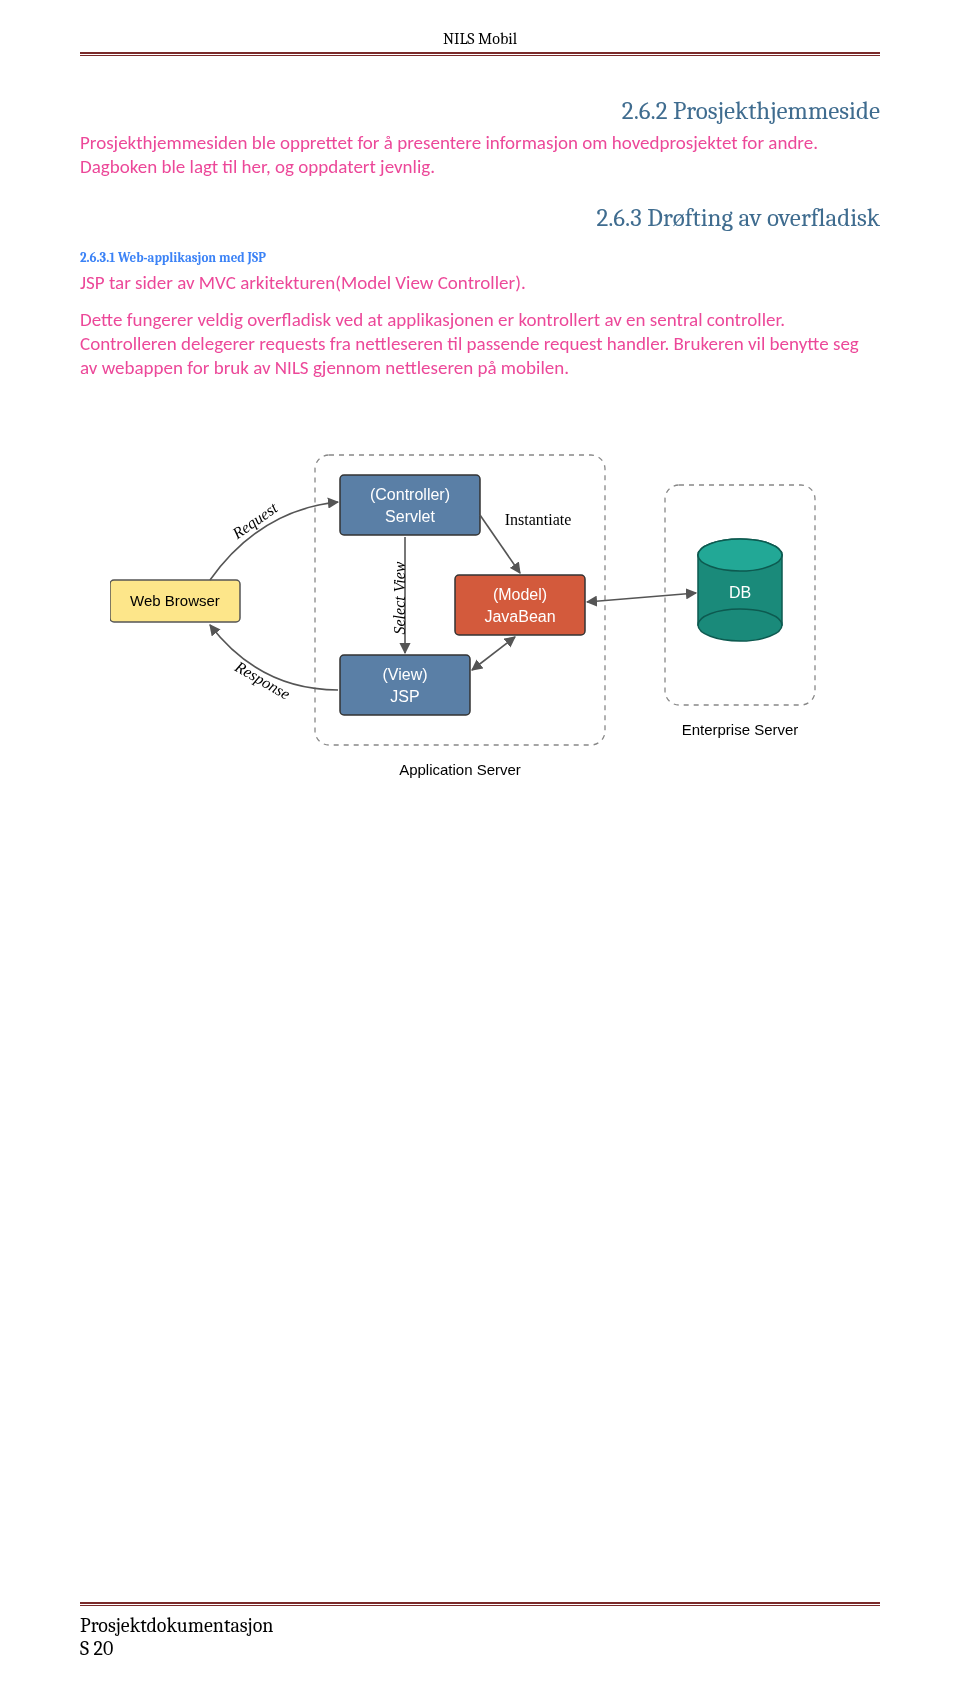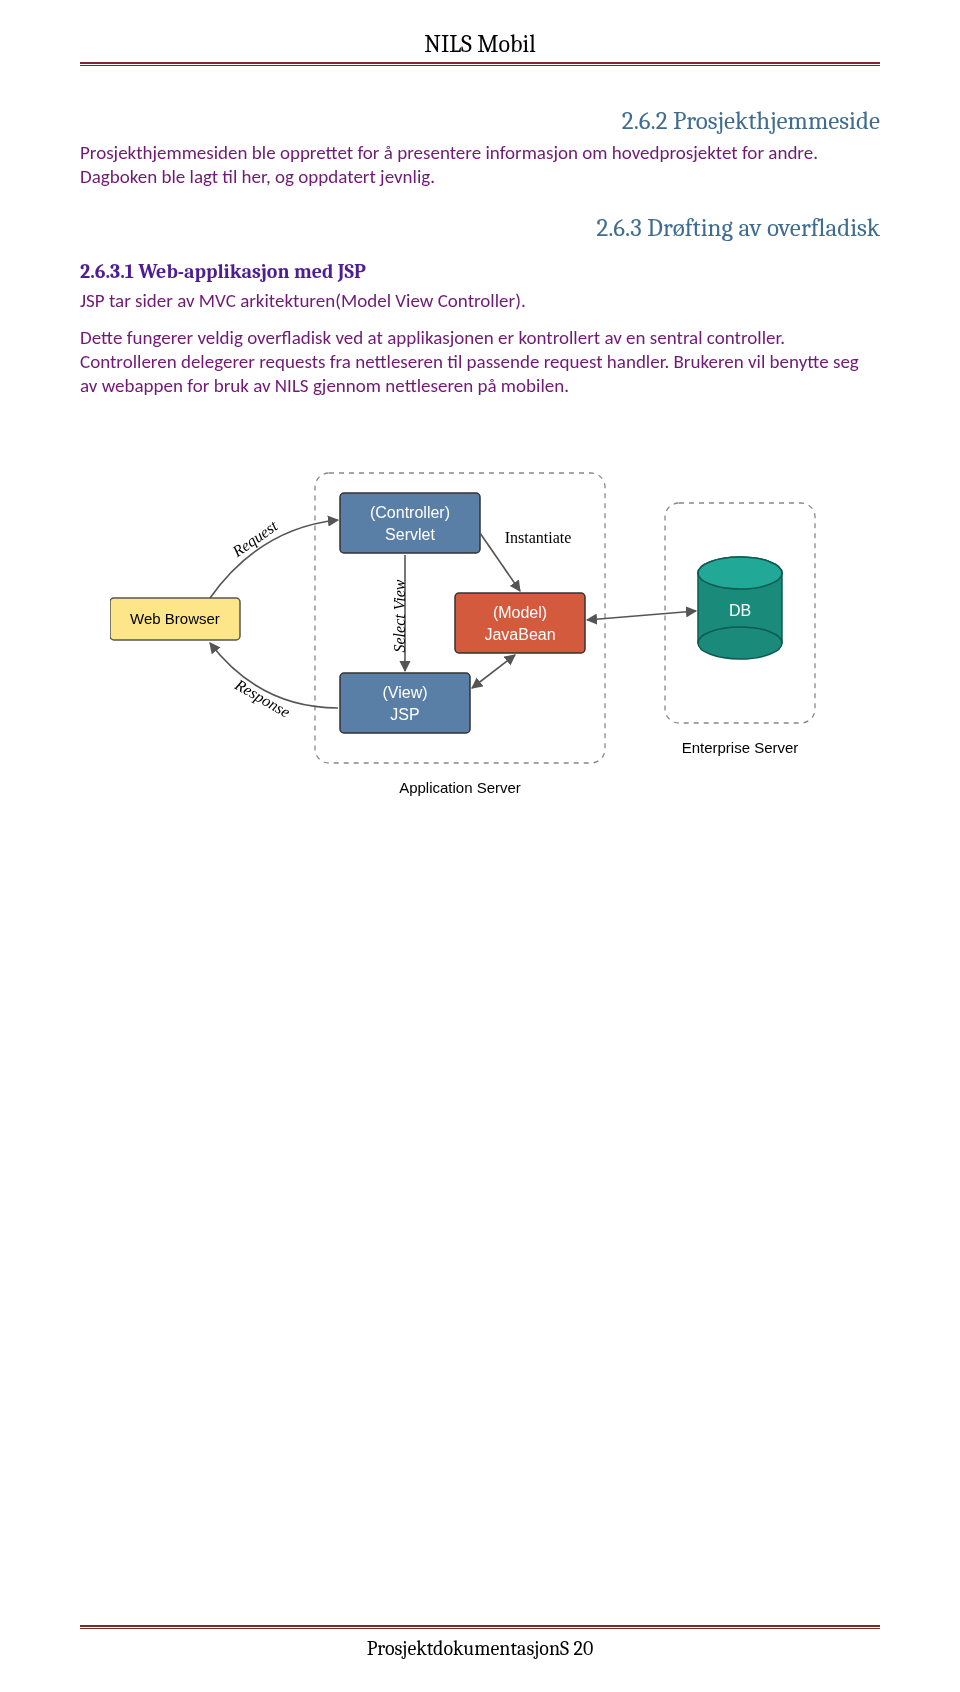--- a/index.html
+++ b/index.html
@@ -9,51 +9,51 @@
     background: #ffffff;
     font-family: Calibri, 'Segoe UI', Arial, sans-serif;
     position: relative;
     color: #000;
   }
   .page {
     padding: 30px 80px 0 80px;
   }
   .header-title {
     font-family: Cambria, Georgia, serif;
-    font-size: 24px;
+    font-size: 16px;
     text-align: center;
     margin-bottom: 4px;
   }
   .double-rule {
     border-top: 2px solid #7a2a2a;
     border-bottom: 1px solid #7a2a2a;
     height: 4px;
     margin-bottom: 40px;
   }
   .h2 {
     font-family: Cambria, Georgia, serif;
     color: #3f6c8f;
     font-size: 25px;
     margin-top: 24px;
     margin-bottom: 6px;
     text-align: right;
   }
   .h3 {
     font-family: Cambria, Georgia, serif;
-    color: #4c1d95;
-    font-size: 20px;
+    color: #3b82f6;
+    font-size: 13px;
     font-weight: bold;
     margin-top: 18px;
     margin-bottom: 6px;
   }
   .body-text {
     font-size: 19px;
     line-height: 1.25;
     margin-bottom: 14px;
-    color: #701a75;
+    color: #ec4899;
   }
   .diagram-wrap {
     display: flex;
     justify-content: center;
     margin-top: 50px;
   }
   svg.diagram {
     width: 740px;
     height: 390px;
   }
@@ -64,20 +64,21 @@
     bottom: 32px;
   }
   .footer .double-rule {
     margin-bottom: 8px;
   }
   .footer-row {
     display: flex;
     justify-content: center;
     font-family: Cambria, Georgia, serif;
     font-size: 20px;
+    flex-direction: column;
   }
   .dash-rect {
     fill: none;
     stroke: #888;
     stroke-width: 1.3;
     stroke-dasharray: 5 5;
     rx: 14;
     ry: 14;
   }
   .box-yellow { fill: #fde68a; stroke: #555; stroke-width: 1.5; }

